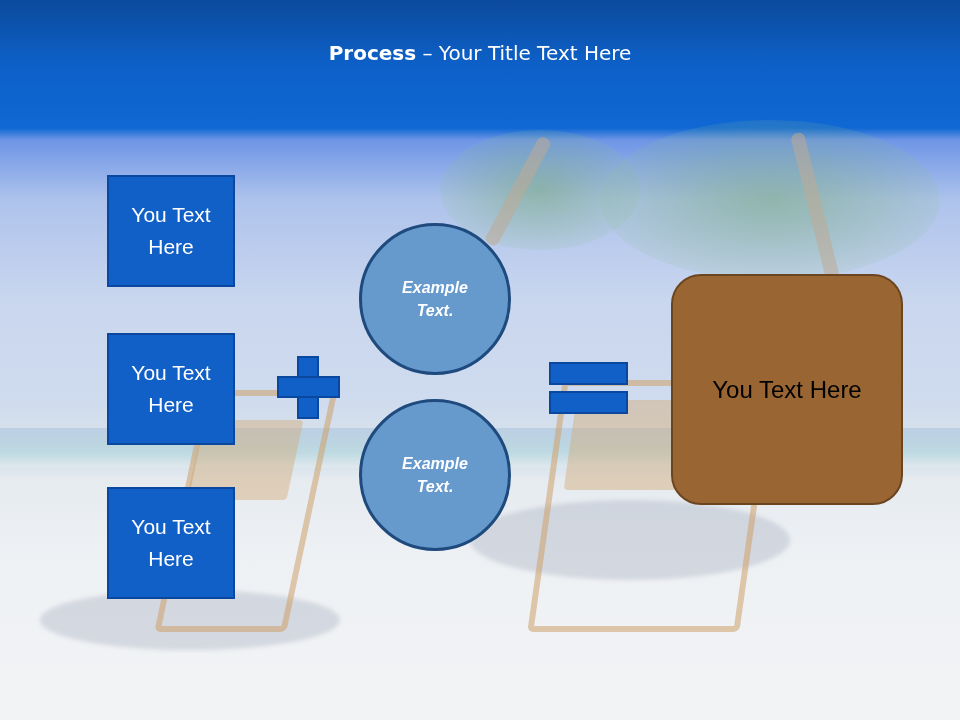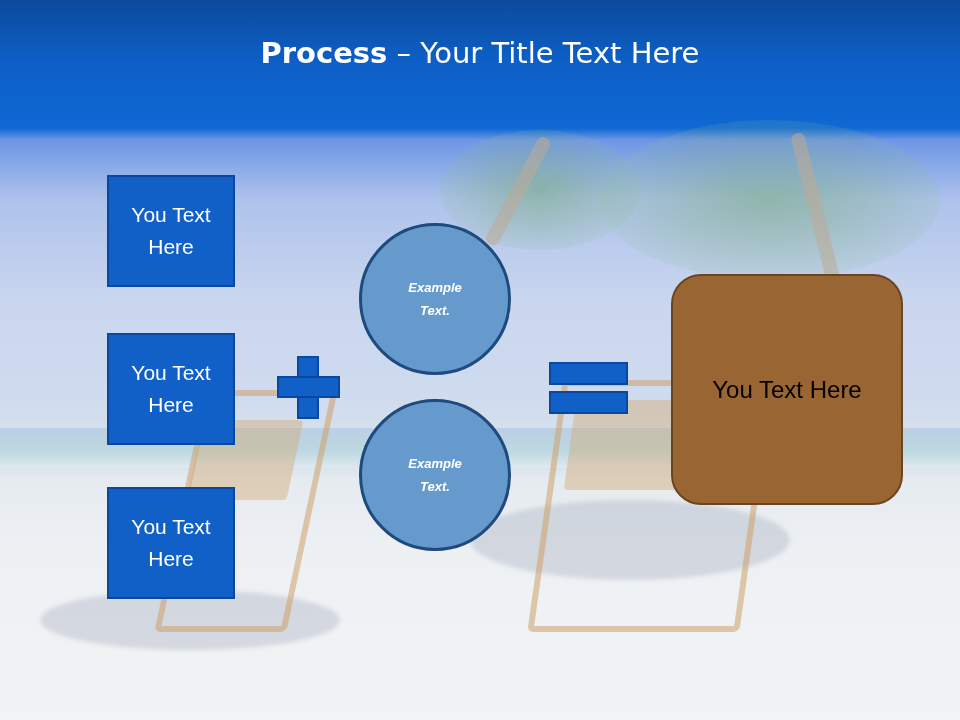--- a/index.html
+++ b/index.html
@@ -38,21 +38,21 @@
   .shadow {
     position: absolute; background: rgba(160,170,185,0.35); border-radius: 50%; filter: blur(2px);
   }
 
   
   .title-band {
     position: absolute; left: 0; top: 0; width: 960px; height: 128px;
     display: flex; align-items: center; justify-content: center;
   }
   .title {
-    color: #ffffff; font-size: 29px; margin-top: -22px; white-space: nowrap;
+    color: #ffffff; font-size: 20px; margin-top: -22px; white-space: nowrap;
     font-family: "DejaVu Sans", sans-serif;
   }
   .title .bold { font-weight: bold; }
 
   
   .box {
     position: absolute; left: 107px; width: 128px; height: 112px;
     background: #1060c8; border: 2px solid #0a48a0; box-sizing: border-box;
     color: #ffffff; font-size: 21px; line-height: 32px; text-align: center;
     display: flex; align-items: center; justify-content: center;
@@ -66,21 +66,21 @@
     position: absolute; background: #1060c8; border: 2px solid #0a48a0; box-sizing: border-box;
   }
   .plus-v { left: 20px; top: 0; width: 22px; height: 63px; }
   .plus-h { left: 0; top: 20px; width: 63px; height: 22px; }
   .plus-core { position: absolute; left: 22px; top: 22px; width: 18px; height: 18px; background: #1060c8; }
 
   
   .circle {
     position: absolute; left: 359px; width: 152px; height: 152px; border-radius: 50%;
     background: #6699cc; border: 3px solid #1e4a7e; box-sizing: border-box;
-    color: #ffffff; font-style: italic; font-weight: bold; font-size: 13px; line-height: 23px;
+    color: #ffffff; font-style: italic; font-weight: bold; font-size: 16px; line-height: 23px;
     display: flex; align-items: center; justify-content: center; text-align: center;
     font-family: "Liberation Sans", sans-serif;
   }
   .circle span { display: block; width: 70px; }
 
   
   .eq-bar {
     position: absolute; left: 549px; width: 79px; height: 23px;
     background: #1060c8; border: 2px solid #0a48a0; box-sizing: border-box;
   }

